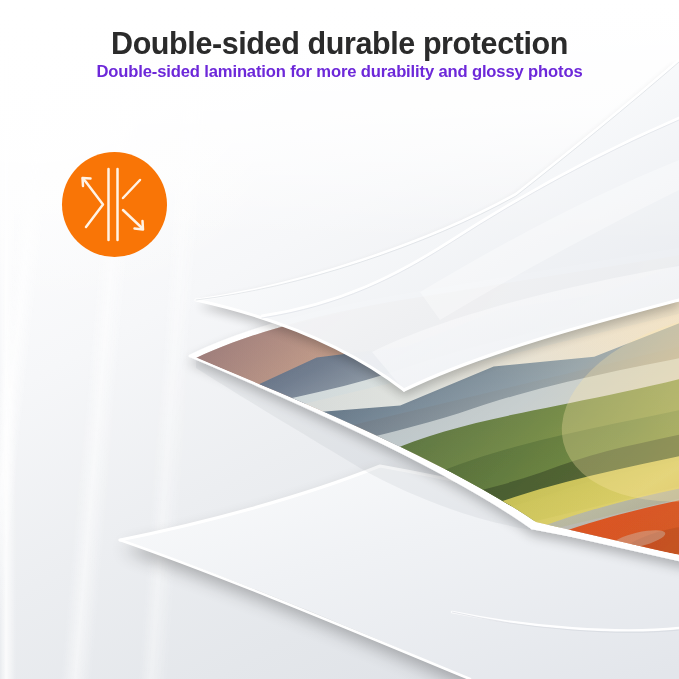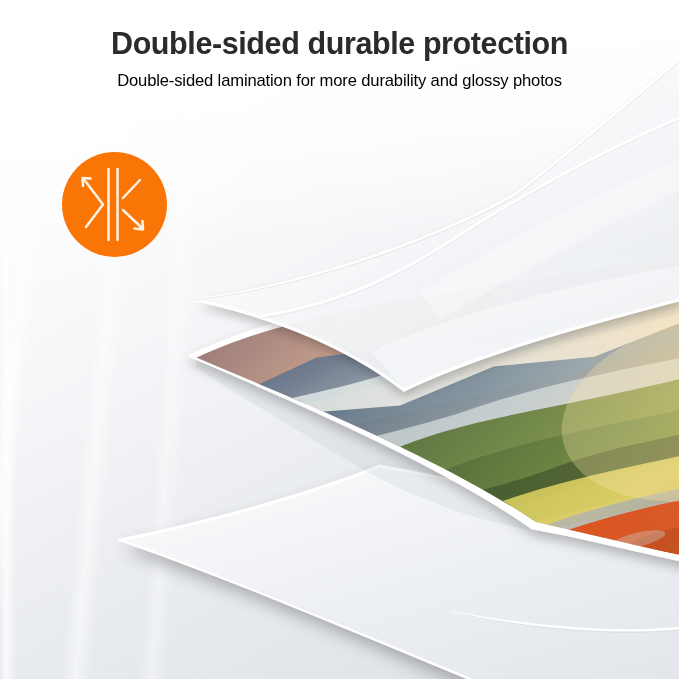--- a/index.html
+++ b/index.html
@@ -57,24 +57,23 @@
   }
   .headline {
     font-size:30.5px;
     font-weight:bold;
     color:#2b2b2b;
     letter-spacing:-0.4px;
     line-height:1.18;
     white-space:nowrap;
   }
   .subtitle {
-    margin-top:9px;
     font-size:16.6px;
-    font-weight:400;
-    color:#000000;
+    font-weight:700;
+    color:#6d28d9;
     letter-spacing:-0.15px;
     line-height:1.2;
     white-space:nowrap;
   }
 
   
   .badge {
     position:absolute;
     left:62px; top:152px;
     width:105px; height:105px;

